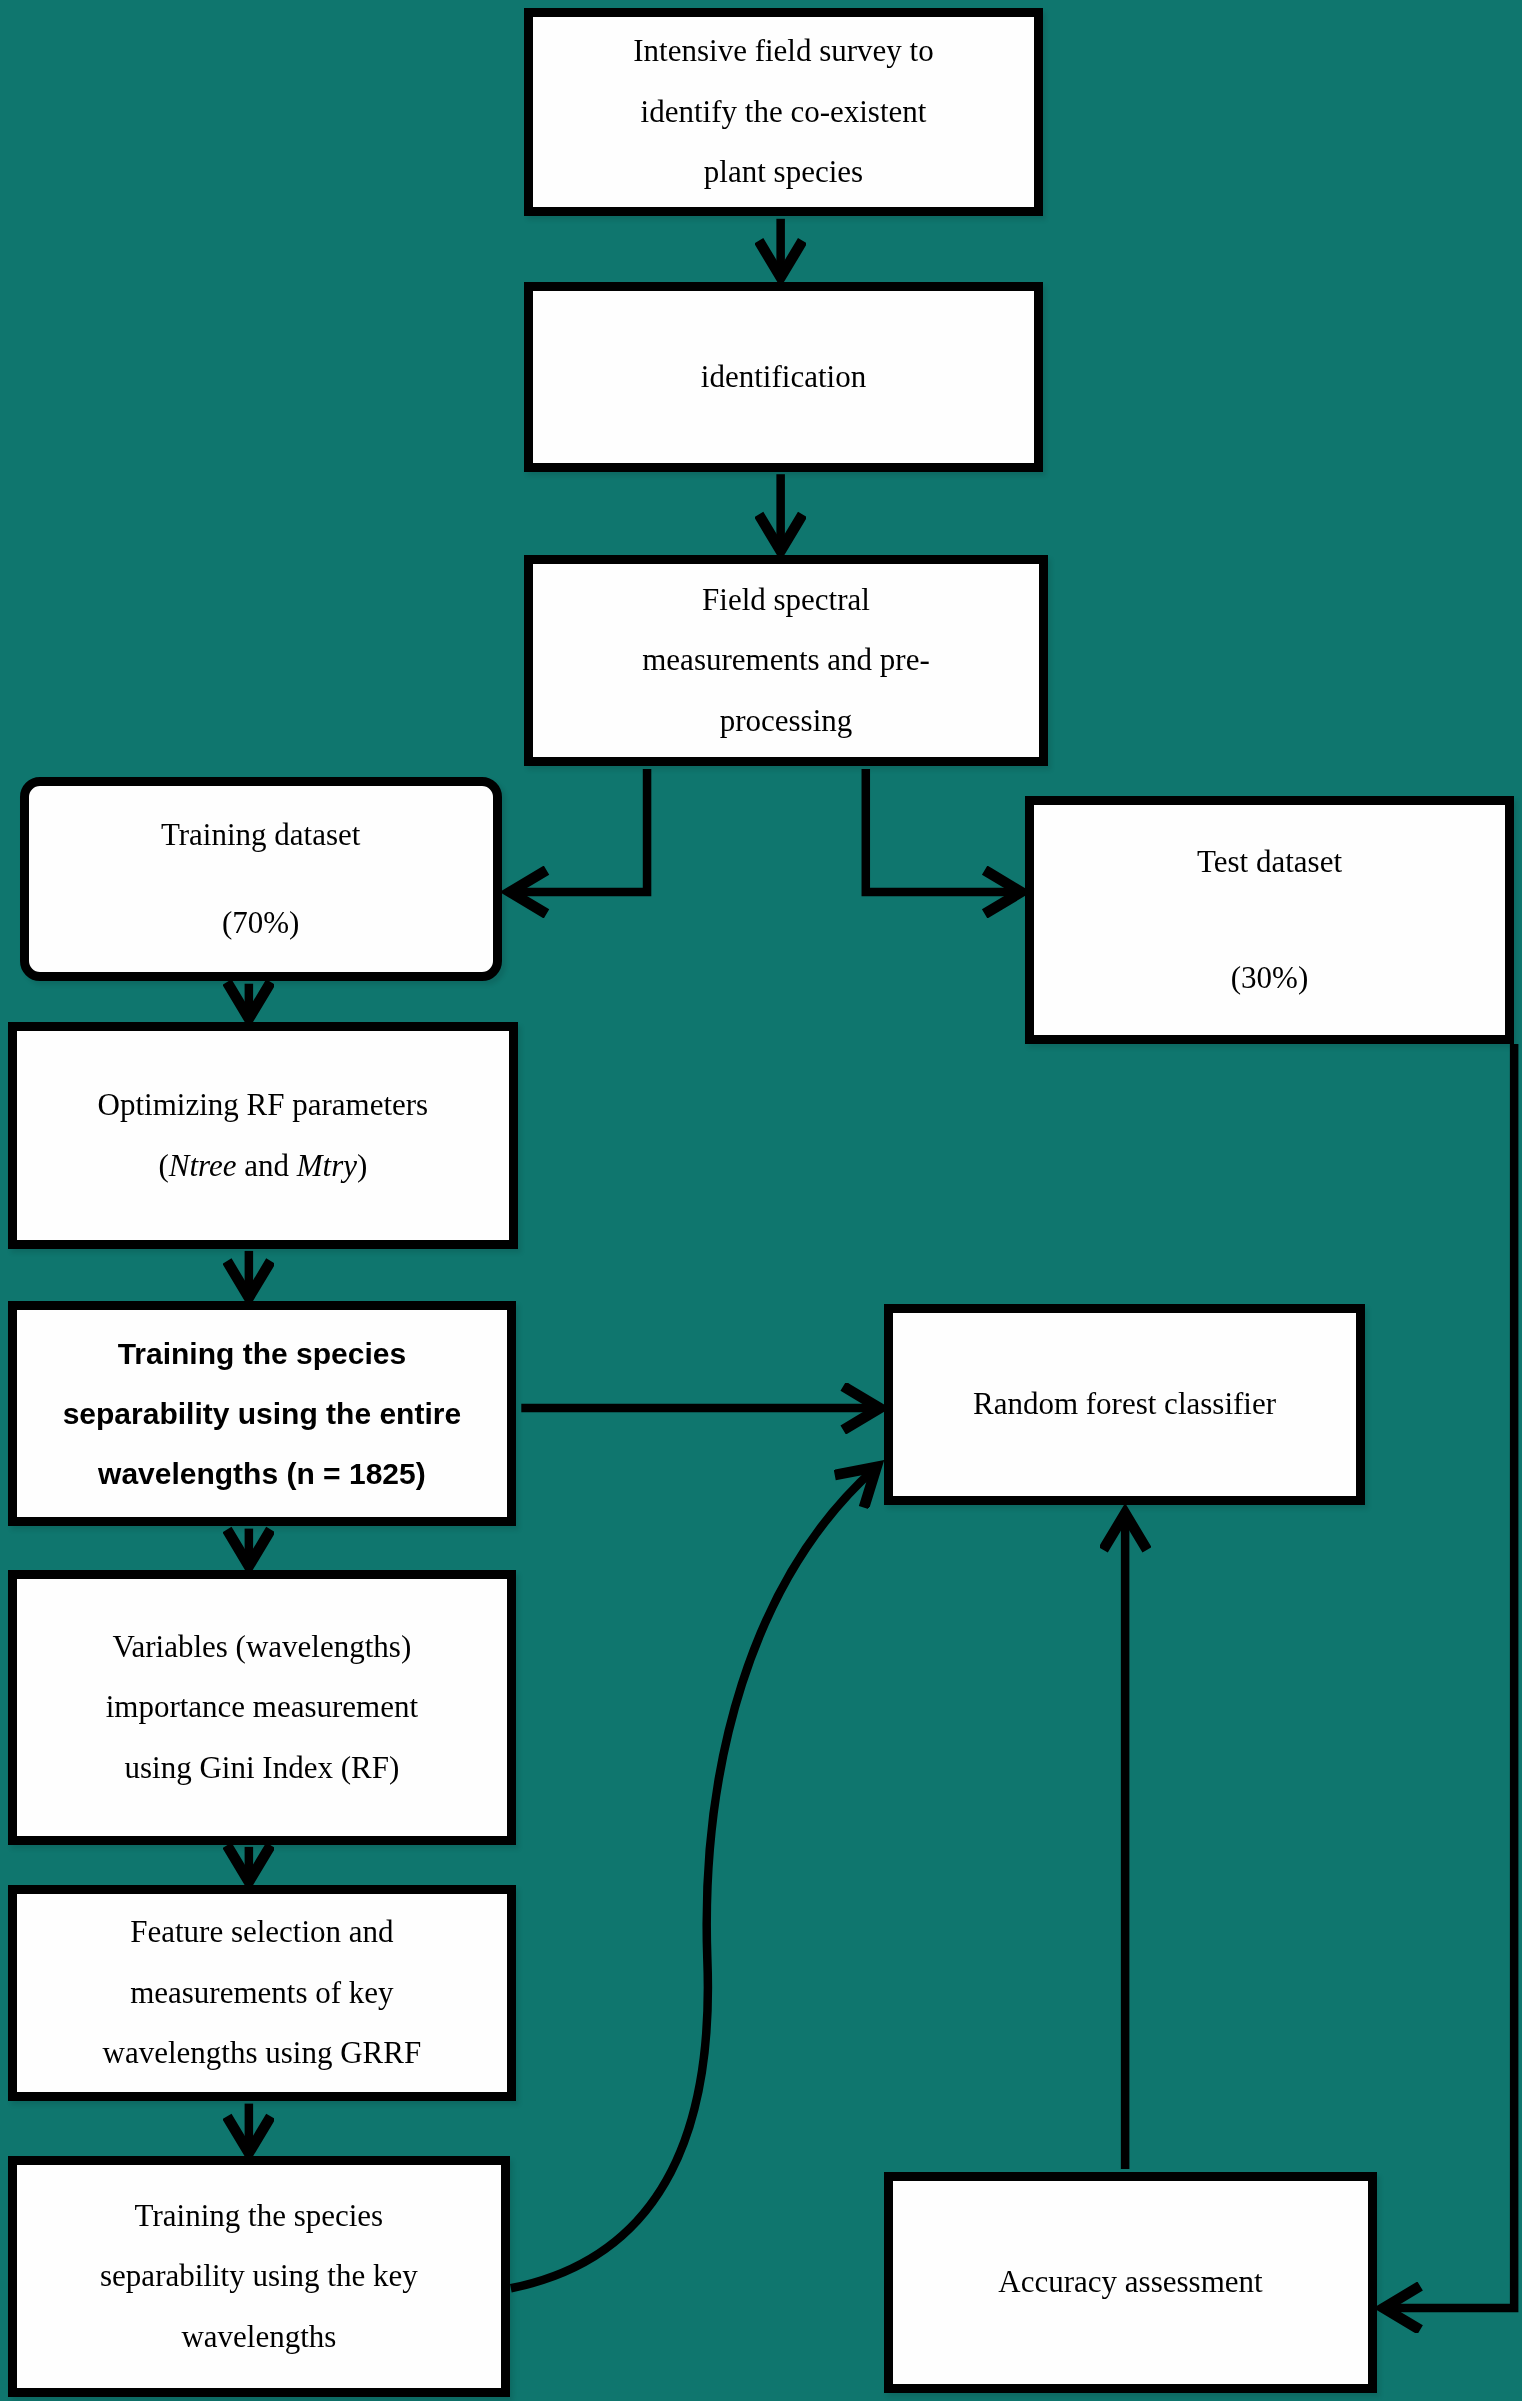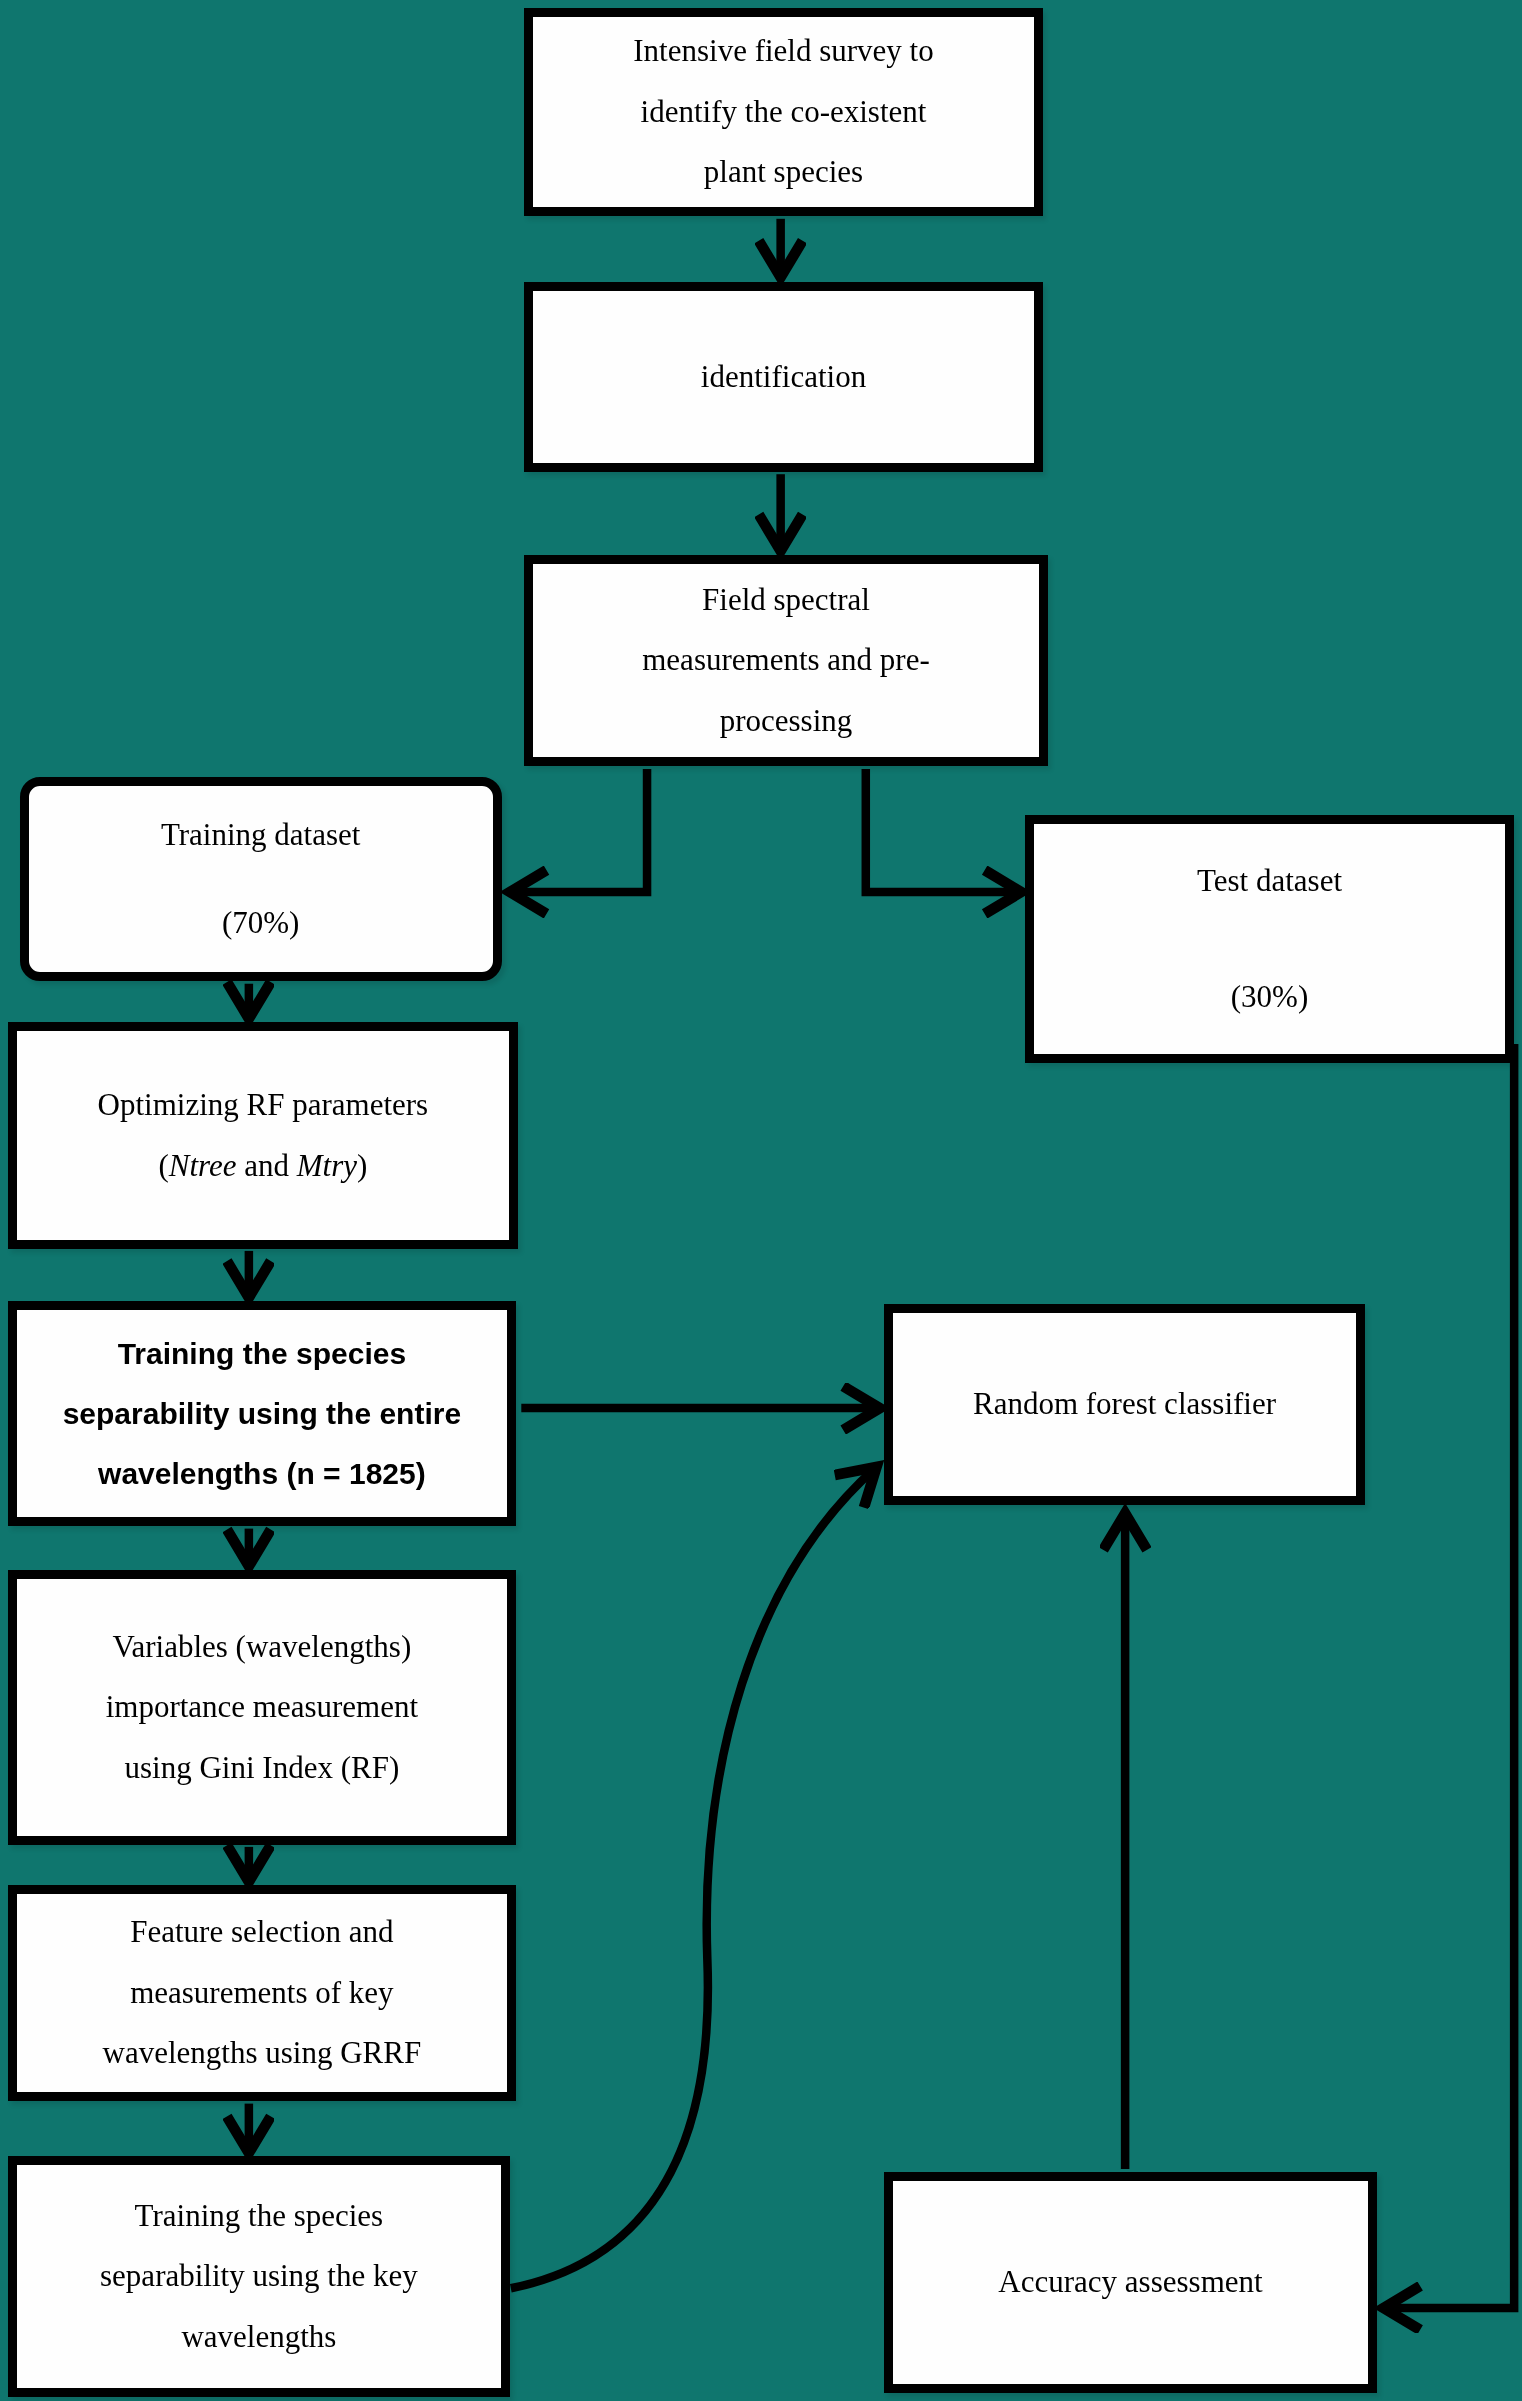--- a/index.html
+++ b/index.html
@@ -45,21 +45,21 @@
     font-size:30px;
     line-height:2.0;
   }
   .it{font-style:italic;}
   .subtitle{margin-top:27.5px;}
   
   #b-intensive       {left:524px;  top:7.9px;   width:519px; height:208px;}
   #b-sampling        {left:524px;  top:282px;  width:519px; height:190px;}
   #b-spectral        {left:524px;  top:555px;  width:524px; height:211px;}
   #b-training-dataset{left:19.7px;   top:777px; width:482px; height:204px;border-radius:20px;}
-  #b-test-dataset    {left:1025px; top:815px; width:489px; height:248px;gap:28px;}
+  #b-test-dataset    {left:1025px; top:796px; width:489px; height:248px;gap:28px;}
   #b-optimizing      {left:7.9px;   top:1022px; width:510px; height:227px;}
   #b-training-entire {left:7.9px;   top:1301px; width:508px; height:225px;}
   #b-variables       {left:7.9px;   top:1570px; width:508px; height:275px;}
   #b-feature         {left:7.9px;   top:1885px; width:508px; height:216px;}
   #b-training-key    {left:7.9px;   top:2156px; width:502px; height:241px;}
   #b-rf              {left:884px; top:1304px; width:481px; height:201px;}
   #b-accuracy        {left:884px; top:2172px; width:493px; height:221px;}
 </style>
 </head>
 <body>

